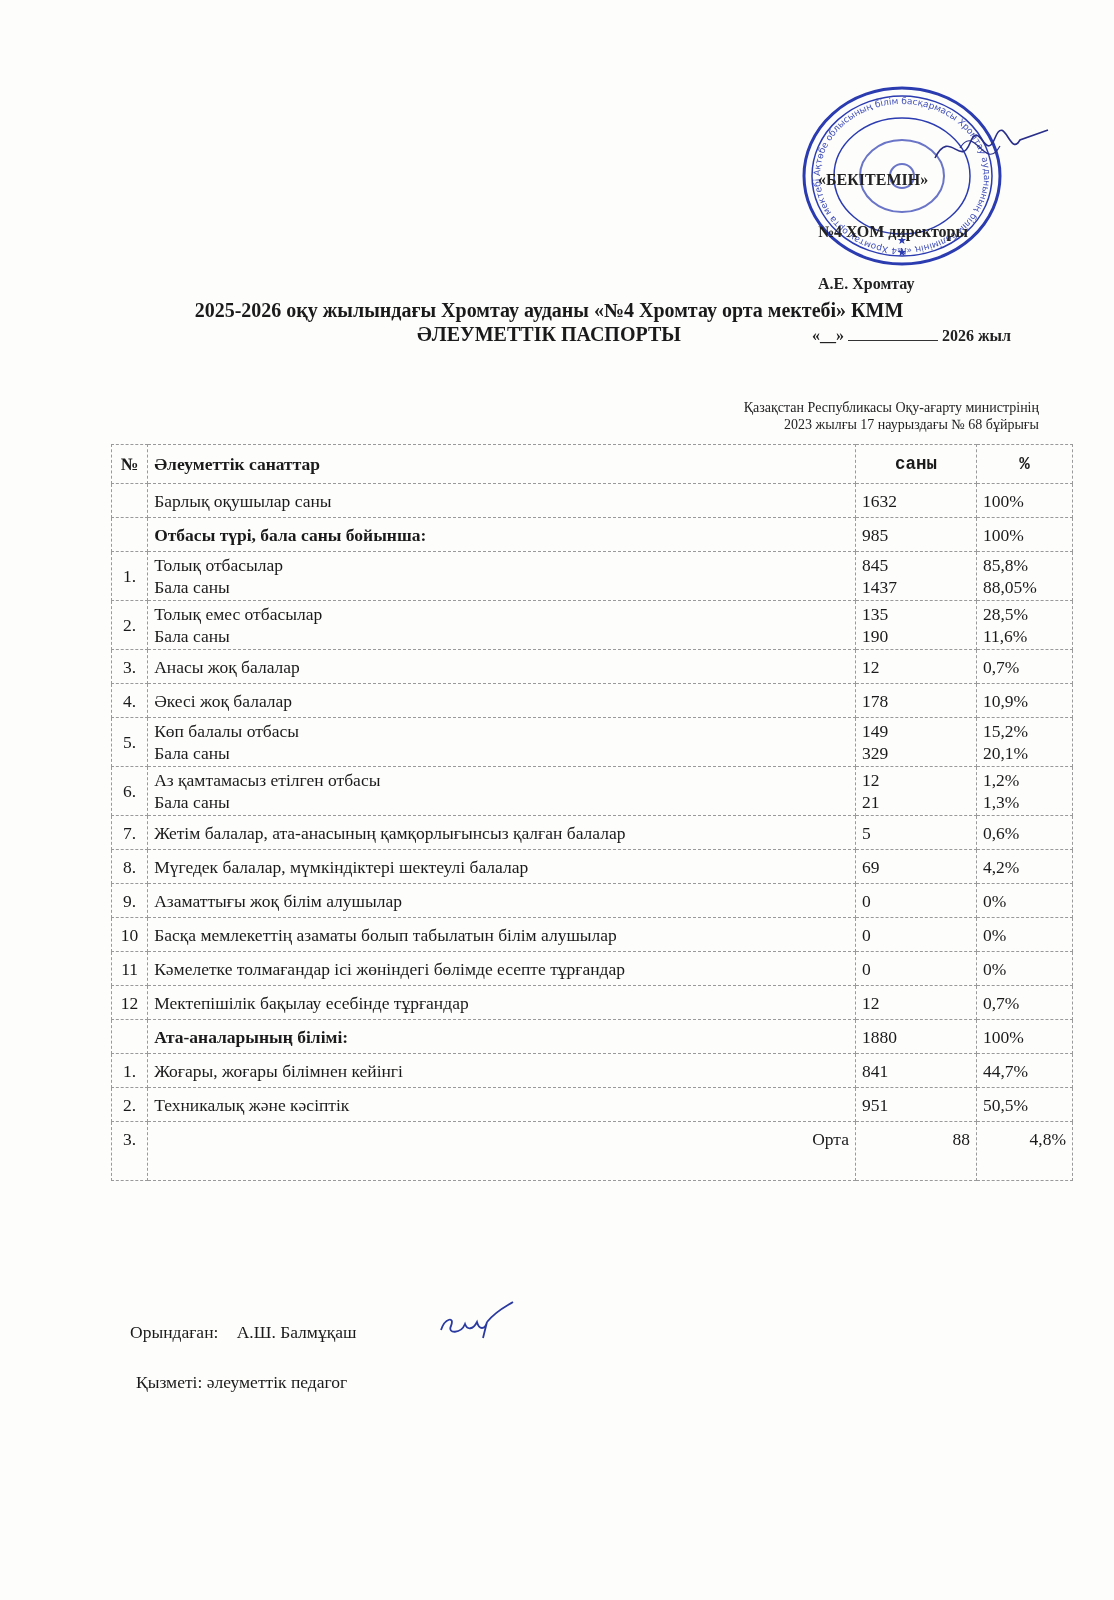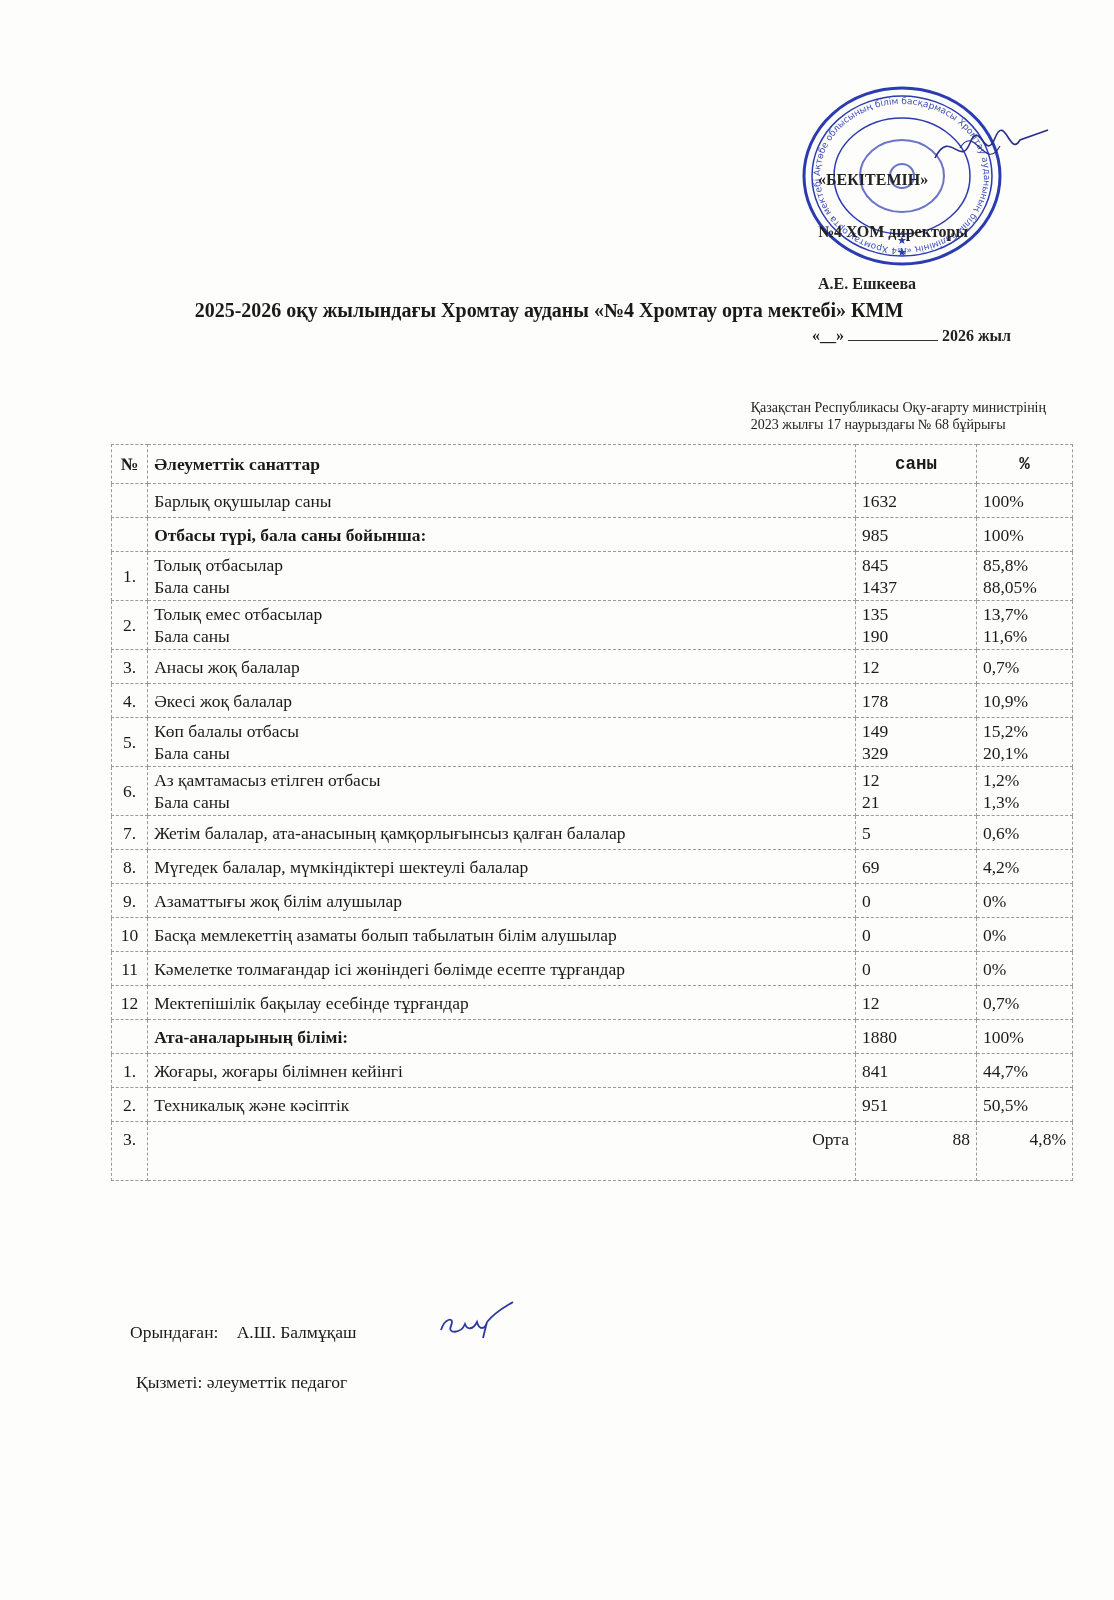--- a/index.html
+++ b/index.html
@@ -16,21 +16,21 @@
   }
   .approval div { white-space: nowrap; margin-top: 32px; }
   .approval .date-line { margin-left: -6px; }
   .approval .blank { display: inline-block; border-bottom: 1px solid #333; width: 90px; height: 14px; vertical-align: baseline; }
   .sig-top { position: absolute; left: 930px; top: 118px; width: 120px; height: 60px; }
   .title {
     position: absolute; left: 0; width: 1098px; text-align: center; top: 298px;
     font-weight: bold; font-size: 20px; line-height: 24px;
   }
   .order {
-    position: absolute; right: 68px; top: 399px; text-align: left;
+    position: absolute; right: 75px; top: 399px; text-align: right;
     font-size: 14px; line-height: 17px; color: #222;
   }
   table.passport {
     position: absolute; left: 111px; top: 444px; width: 962px;
     border-collapse: collapse; font-size: 17.5px;
   }
   table.passport td, table.passport th {
     border: 1px dashed #9a9a9a; padding: 2px 6px; vertical-align: middle;
     text-align: left; font-weight: normal; line-height: 22px;
   }
@@ -67,35 +67,36 @@
   <text font-size="9" font-family="DejaVu Sans, sans-serif" opacity="0.9" fill="#2b3bb0">
     <textPath href="#ringPath">Ақтөбе облысының білім басқармасы Хромтау ауданының білім бөлімінің «№4 Хромтау орта мектебі» коммуналдық мемлекеттік мекемесі</textPath>
   </text>
   <text x="100" y="160" text-anchor="middle" font-size="11" fill="#2b3bb0">★</text>
   <text x="100" y="172" text-anchor="middle" font-size="11" fill="#2b3bb0">★</text>
 </svg>
 
 <div class="approval">
   <div>«БЕКІТЕМІН»</div>
   <div>№4 ХОМ директоры</div>
-  <div>А.Е. Ешкеева</div>
+  <div>А.Е. Хромтау</div>
   <div class="date-line">
     <span>«__»</span>
     <span class="blank"></span>
     <span>2026 жыл</span>
   </div>
 </div>
 
 <svg class="sig-top" viewBox="0 0 120 60">
   <path d="M5 40 C 20 10, 30 50, 40 25 S 55 45, 65 20 S 80 40, 90 22 L 118 12" fill="none" stroke="#2a2f8a" stroke-width="1.6"></path>
   <path d="M30 30 C 45 5, 55 55, 70 28" fill="none" stroke="#2a2f8a" stroke-width="1.2"></path>
 </svg>
 
 <div class="title">
   <div>2025-2026 оқу жылындағы Хромтау ауданы «№4 Хромтау орта мектебі» КММ</div>
+  <div>ӘЛЕУМЕТТІК ПАСПОРТЫ</div>
 </div>
 
 <div class="order">
   <div>Қазақстан Республикасы Оқу-ағарту министрінің</div>
   <div>2023 жылғы 17 наурыздағы № 68 бұйрығы</div>
 </div>
 
 <table class="passport">
   <thead>
     <tr>
@@ -149,21 +150,21 @@
         <td class="c-num">2.</td>
         <td class="c-cat">
           <span class="line">Толық емес отбасылар</span>
           <span class="line">Бала саны</span>
         </td>
         <td class="c-count">
           <span class="line">135</span>
           <span class="line">190</span>
         </td>
         <td class="c-pct">
-          <span class="line">13,7%</span>
+          <span class="line">28,5%</span>
           <span class="line">11,6%</span>
         </td>
       </tr>
       <tr class="single">
         <td class="c-num">3.</td>
         <td class="c-cat">
           <span class="line">Анасы жоқ балалар</span>
         </td>
         <td class="c-count">
           <span class="line">12</span>

